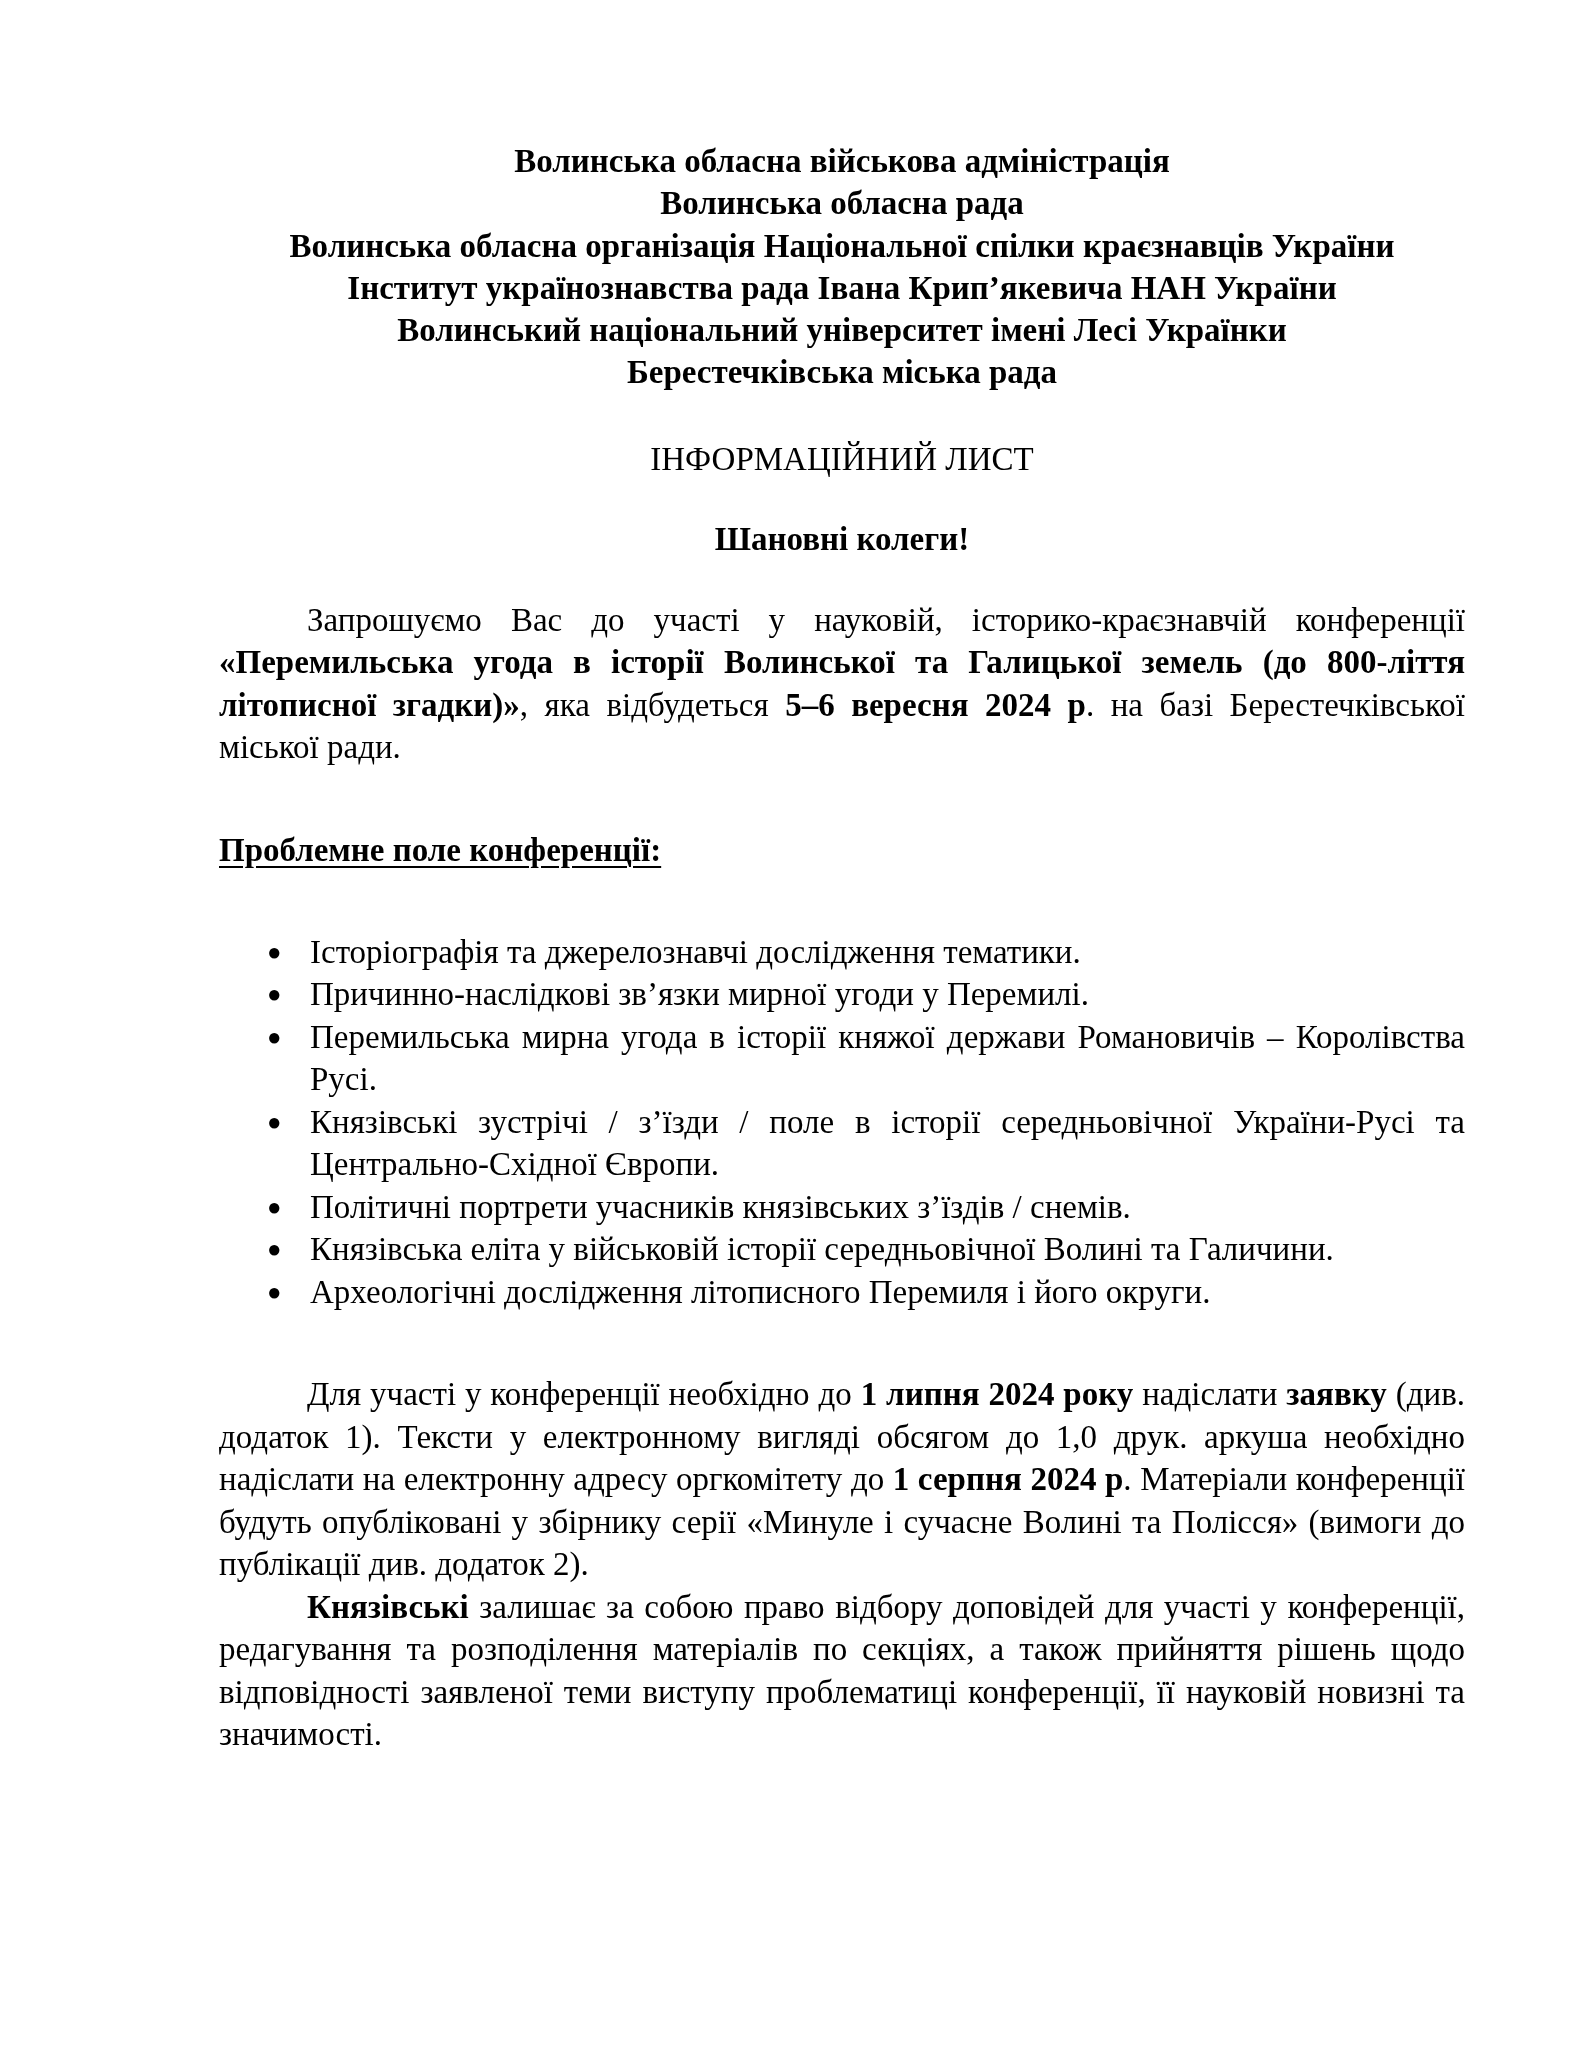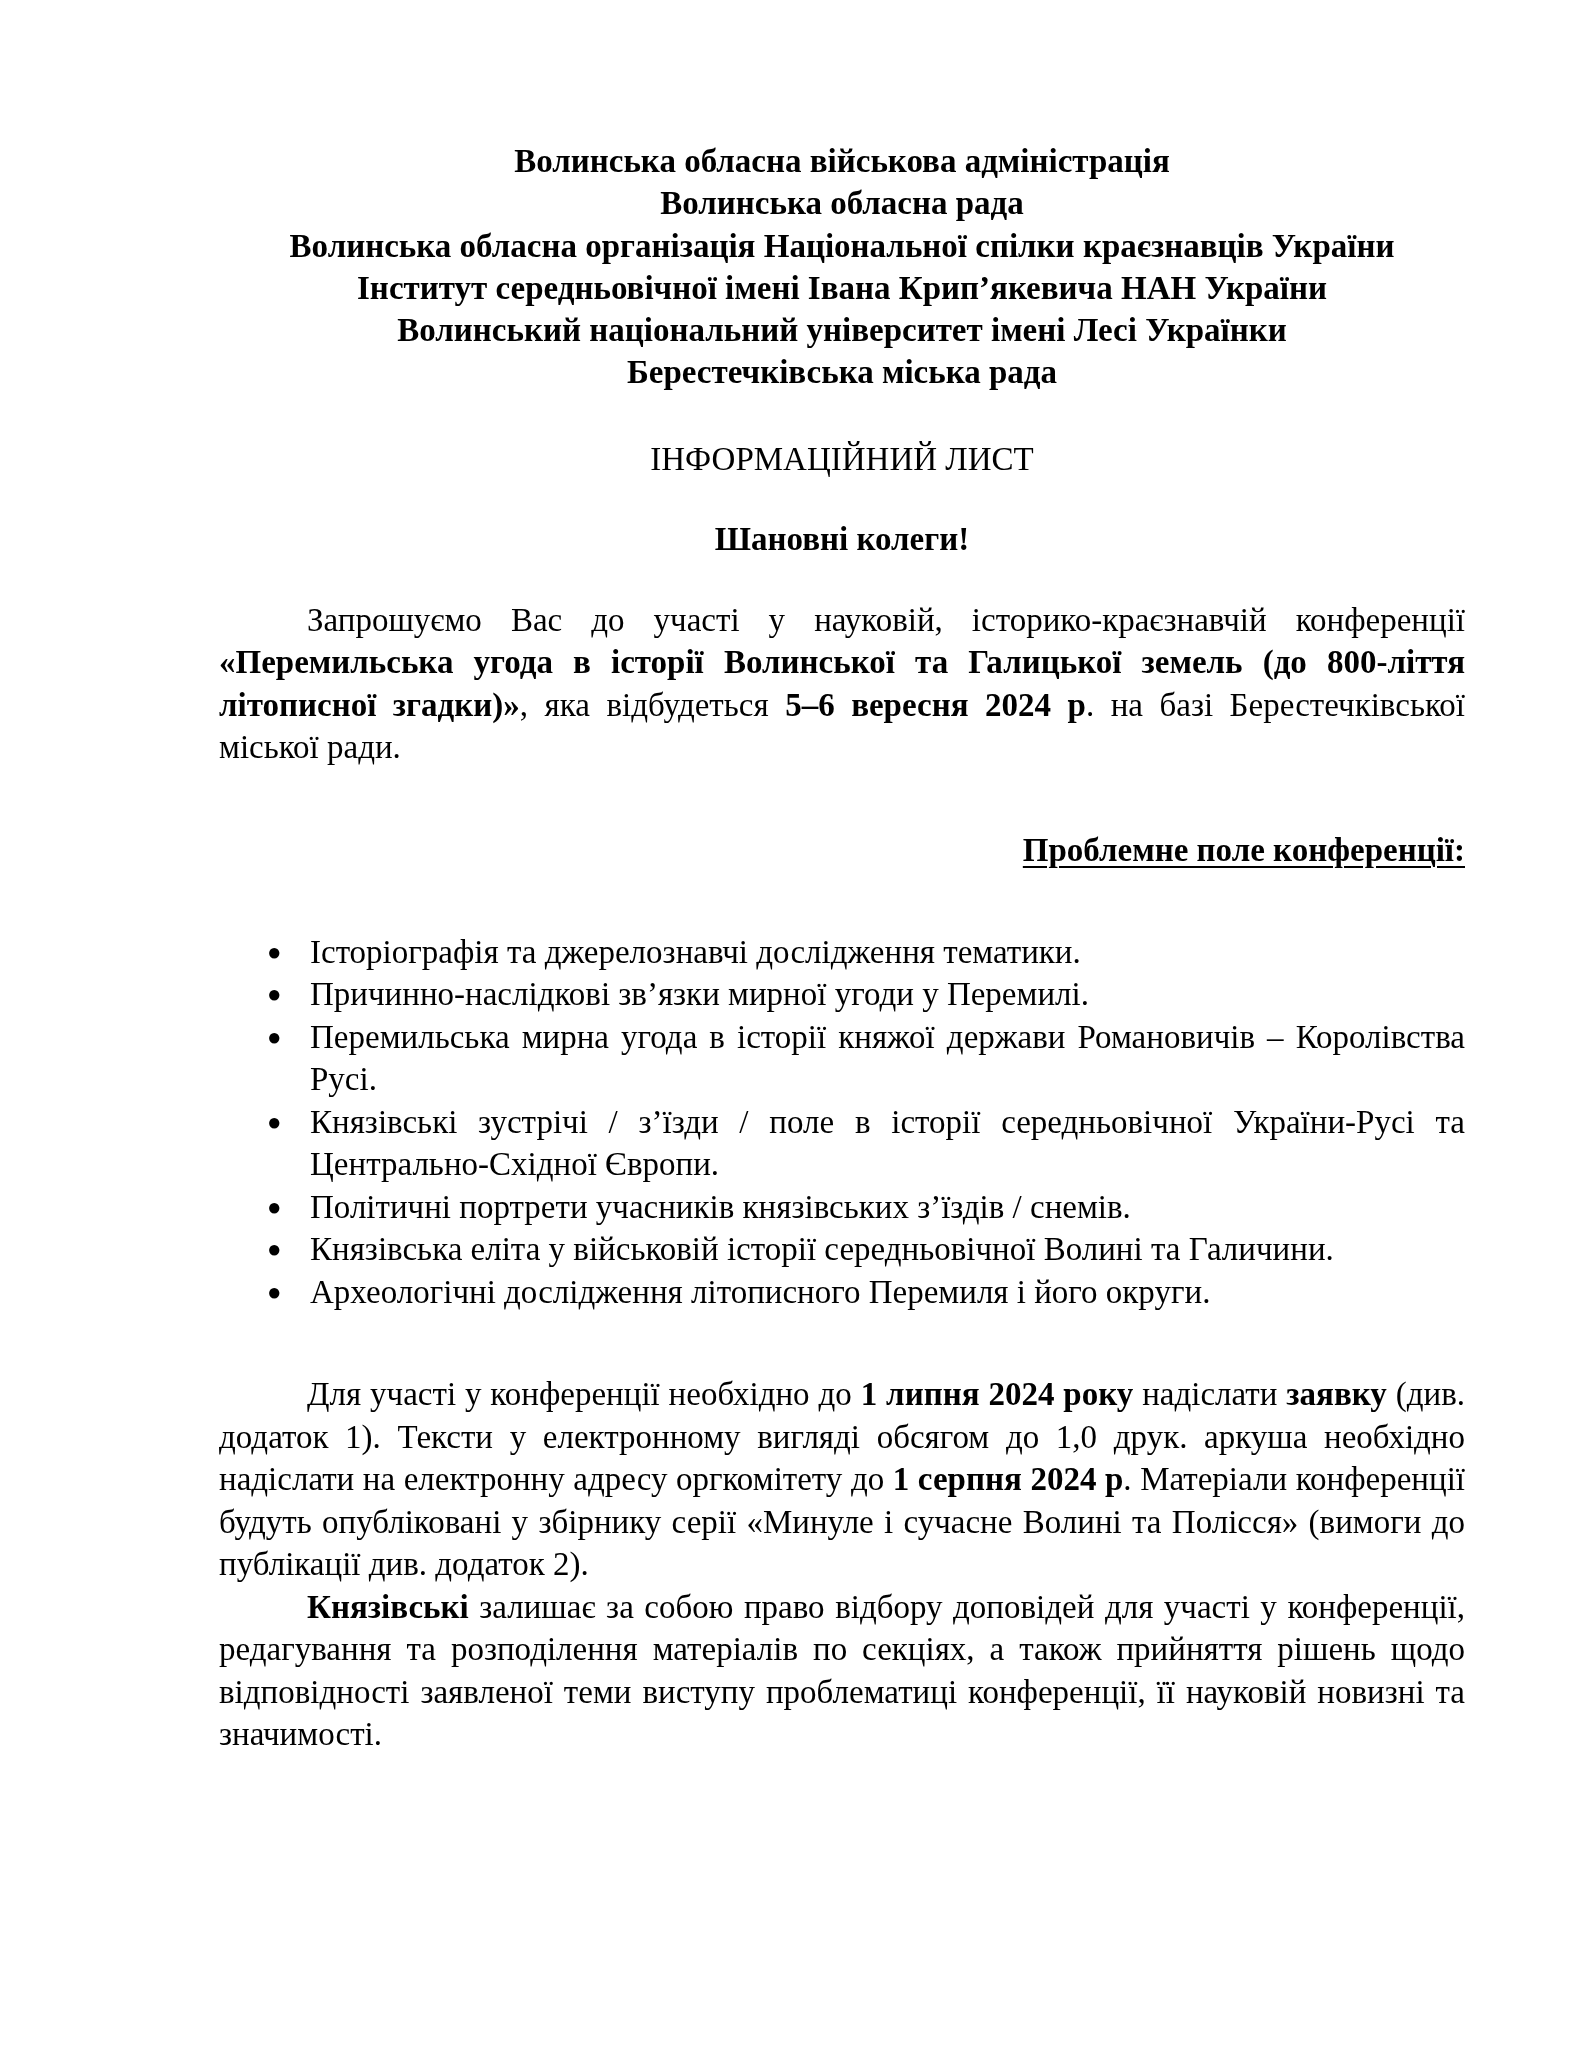--- a/index.html
+++ b/index.html
@@ -47,21 +47,21 @@
     font-size: 33px;
     line-height: 42.5px;
     text-align: justify;
     text-indent: 88px;
     margin: 0;
   }
   .para.invite {
     margin-top: 39px;
   }
   .section-heading {
-    text-align: right;
+    text-align: left;
     font-weight: bold;
     text-decoration: underline;
     text-underline-offset: 5px;
     text-decoration-thickness: 2px;
     font-size: 33px;
     line-height: 42px;
     margin-top: 60px;
   }
   .topic-list {
     list-style: none;
@@ -88,21 +88,21 @@
 </style>
 </head>
 <body>
 
 <div class="page">
 
   <div class="org-list">
     <span class="org-line">Волинська обласна військова адміністрація</span>
     <span class="org-line">Волинська обласна рада</span>
     <span class="org-line">Волинська обласна організація Національної спілки краєзнавців України</span>
-    <span class="org-line">Інститут середньовічної імені Івана Крип’якевича НАН України</span>
+    <span class="org-line">Інститут українознавства рада Івана Крип’якевича НАН України</span>
     <span class="org-line">Волинський національний університет імені Лесі Українки</span>
     <span class="org-line">Берестечківська міська рада</span>
   </div>
 
   <div class="doc-title">ІНФОРМАЦІЙНИЙ ЛИСТ</div>
 
   <div class="greeting">Шановні колеги!</div>
 
   <p class="para invite"><span>Запрошуємо Вас до участі у науковій, історико-краєзнавчій конференції </span><b>«Перемильська угода в історії Волинської та Галицької земель (до 800-ліття літописної згадки)»</b><span>, яка відбудеться </span><b>5–6 вересня 2024 р</b><span>. на базі Берестечківської міської ради.</span></p>
 

